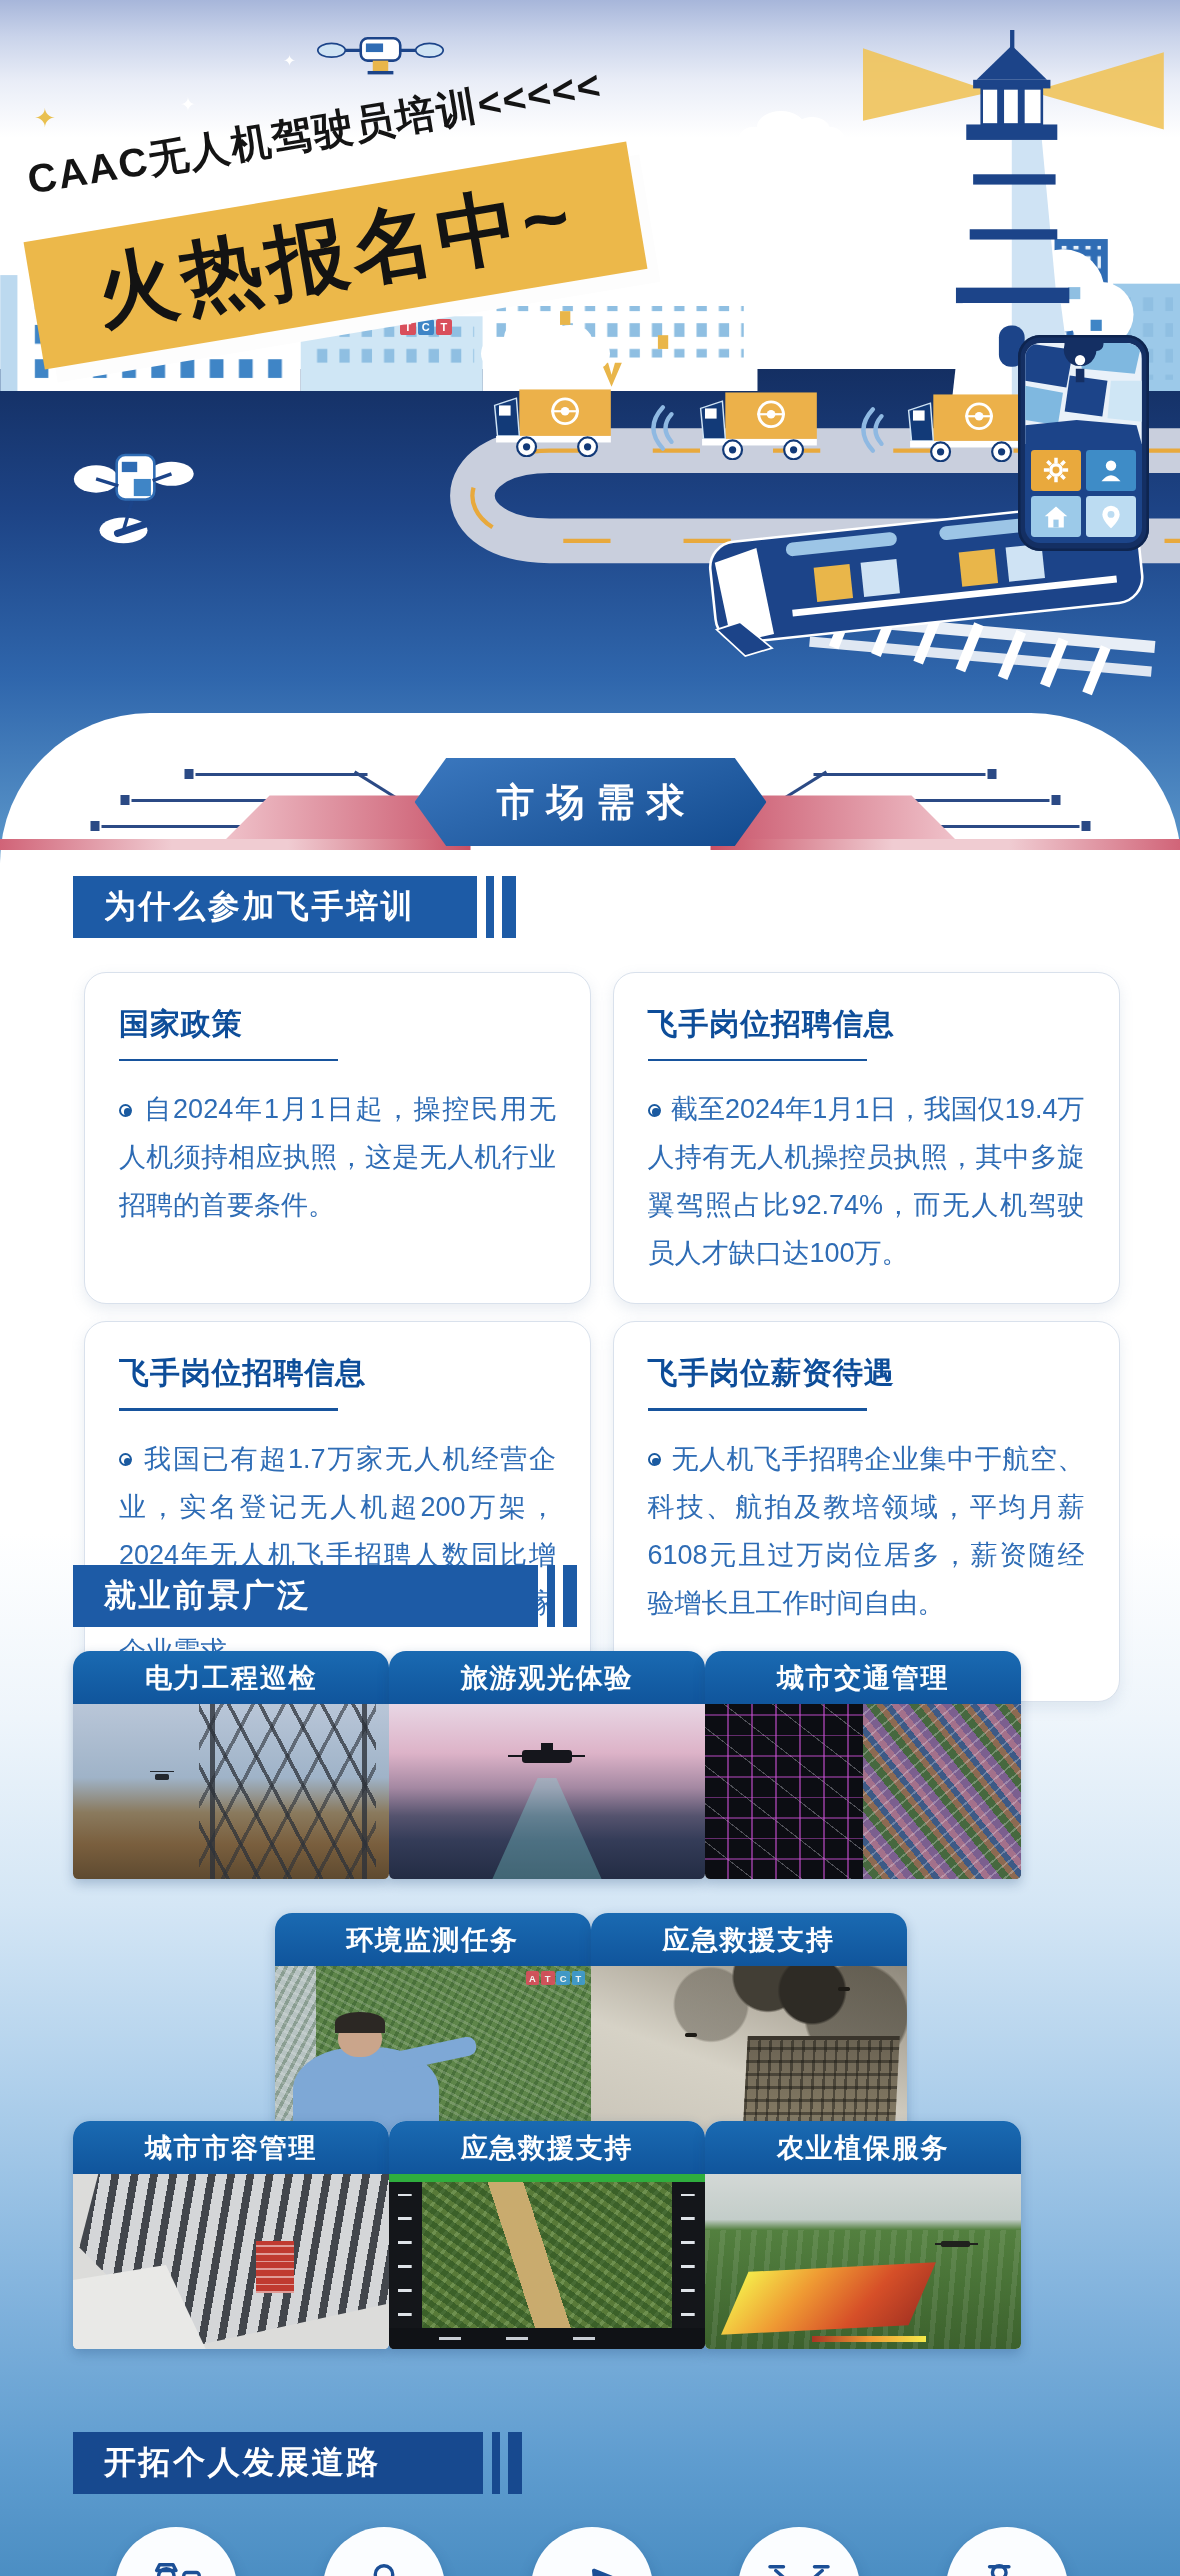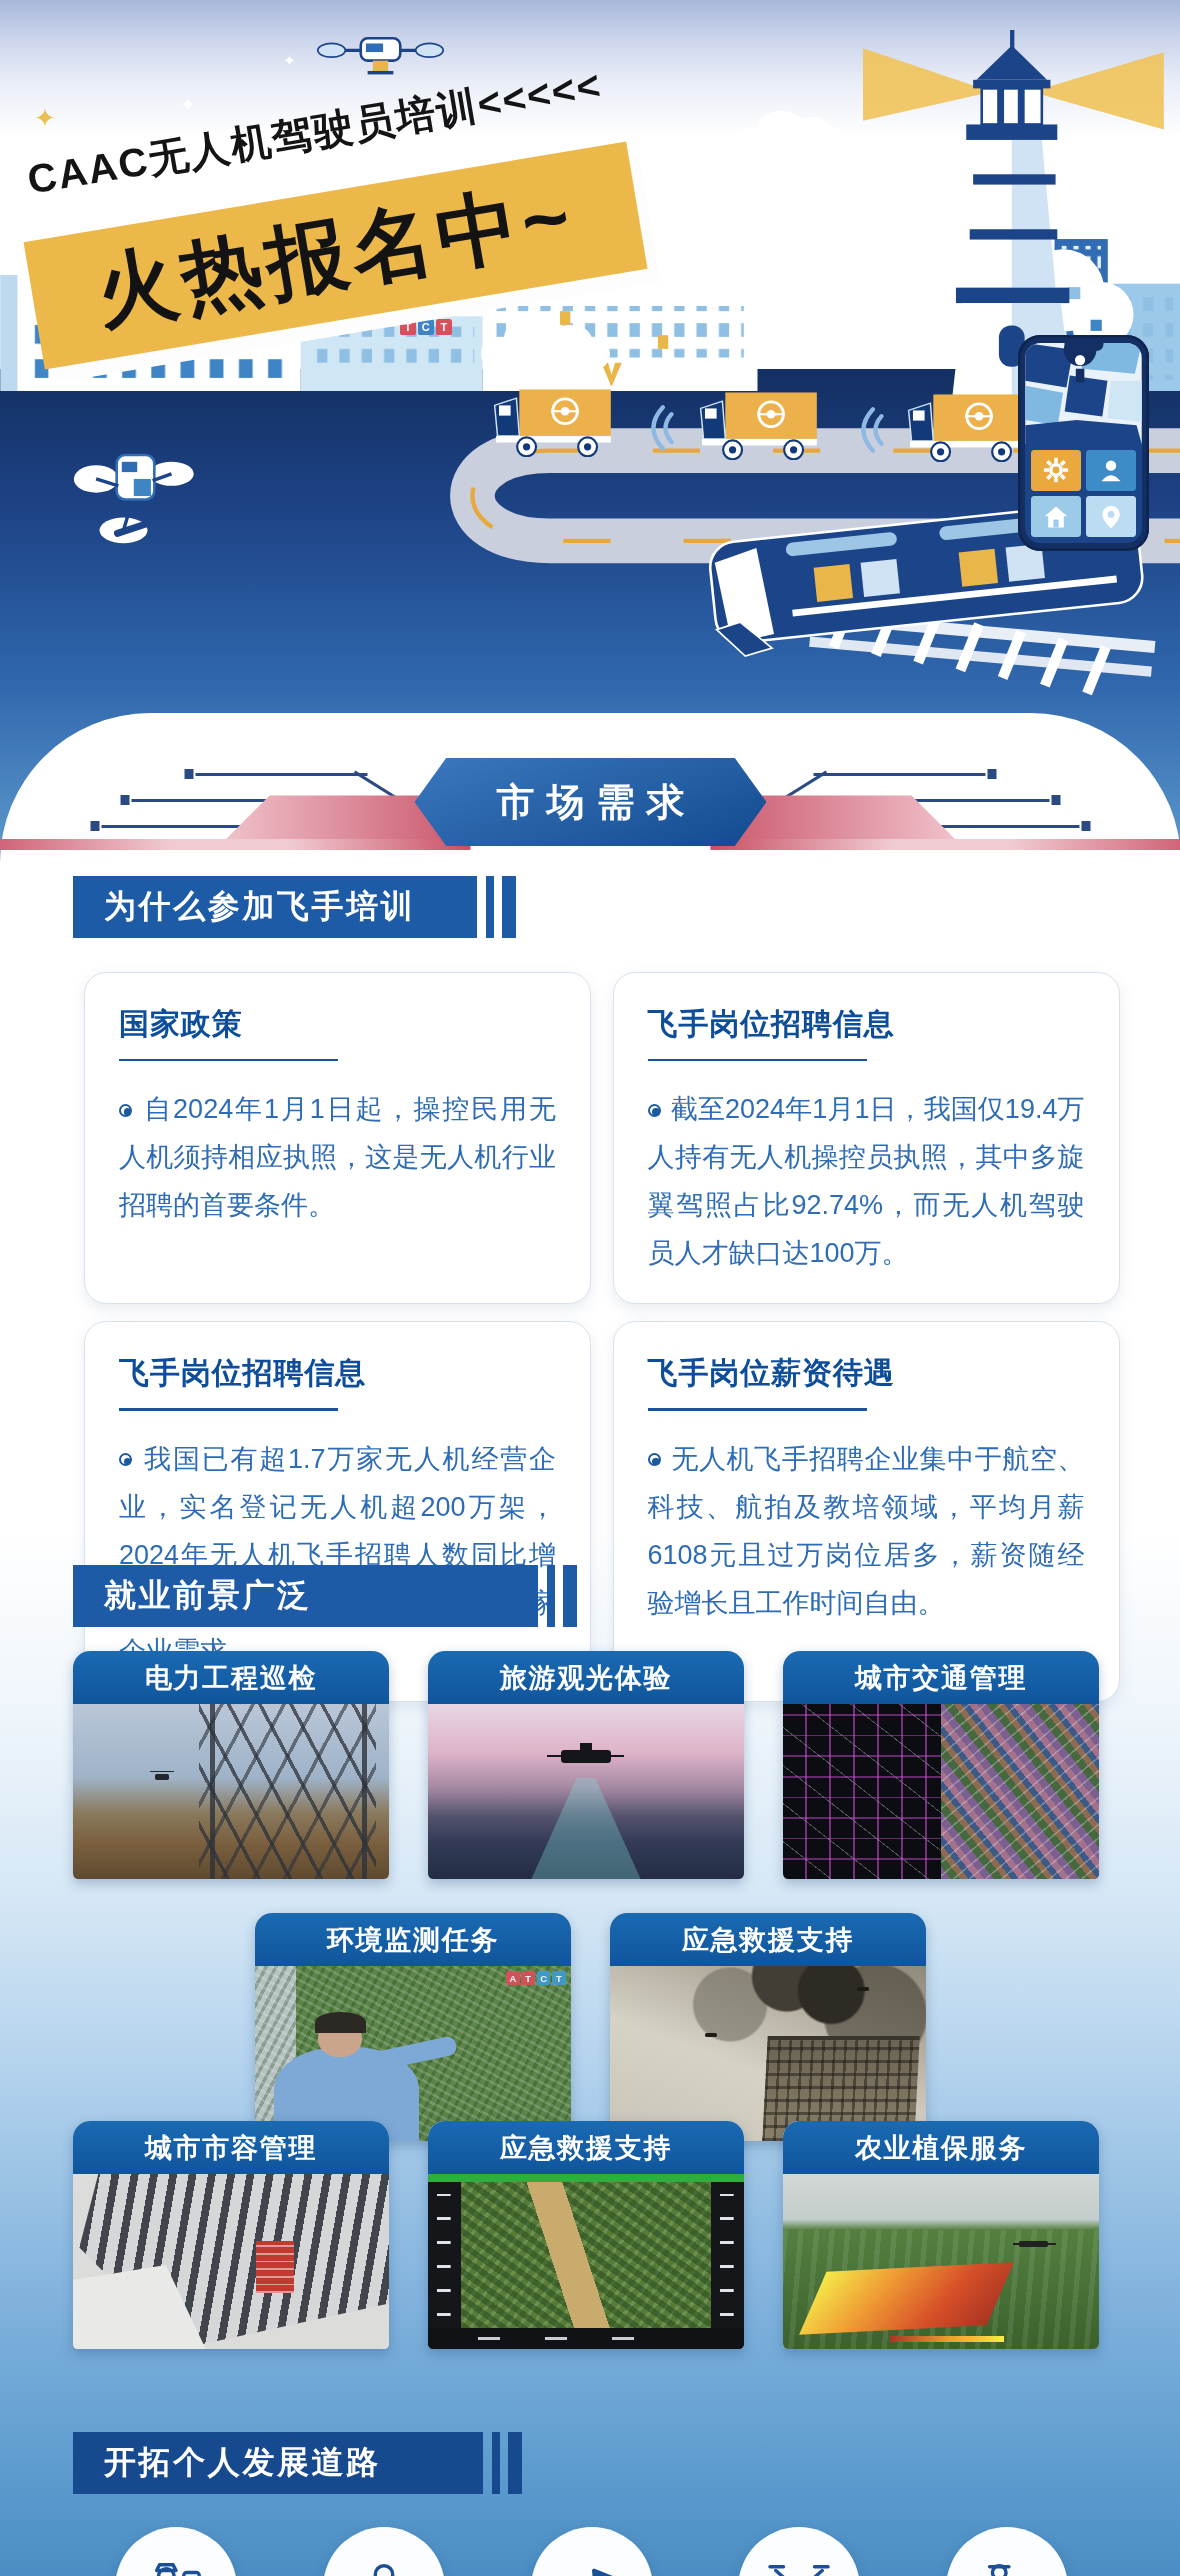--- a/index.html
+++ b/index.html
@@ -76,21 +76,21 @@
   .card{background:#fff;border:1.7px solid #d9e1ec;border-radius:22px;padding:31px 34px 26px;
     box-shadow:0 5.2px 13.7px rgba(120,145,175,.16);}
   .card h3{margin:0;font-size:30px;color:#0d4d99;font-weight:bold;letter-spacing:0.9px;}
   .card .rule{width:219px;height:2.6px;background:#17549d;margin:13.7px 0 24px;}
   .card p{margin:0;font-size:27px;color:#2e6cb5;line-height:1.78;text-align:justify;}
   .bullet{display:inline-block;width:13px;height:13px;border:2.6px solid #1a5aa0;border-radius:50%;
     margin-right:10.3px;position:relative;top:-1.7px;}
   .bullet::after{content:"";position:absolute;left:2.6px;top:2.6px;width:7.7px;height:7.7px;border-radius:50%;background:#1a5aa0;}
 
   
-  .g-row{position:absolute;left:73px;width:1035px;display:flex;gap:39px;}
+  .g-row{position:absolute;left:73px;width:1035px;display:flex;}
   .g-row.center{justify-content:center;}
   .g-card{width:316px;border-radius:17px 17px 5.2px 5.2px;overflow:hidden;
     box-shadow:0 4.3px 12px rgba(25,65,115,.28);background:#fff;}
   .g-head{height:53px;background:linear-gradient(180deg,#1a6ab2,#10559c);color:#fff;font-size:27px;
     font-weight:bold;display:flex;align-items:center;justify-content:center;letter-spacing:1.7px;}
   .g-img{height:175px;position:relative;overflow:hidden;}
   .ph{position:absolute;inset:0;}
   .ph>div{position:absolute;}
 
   .ph-power{background:linear-gradient(180deg,#b9c6d8 0%,#9fb3c8 42%,#8a7a5e 62%,#7a5f3e 80%,#5e4a30 100%);}

